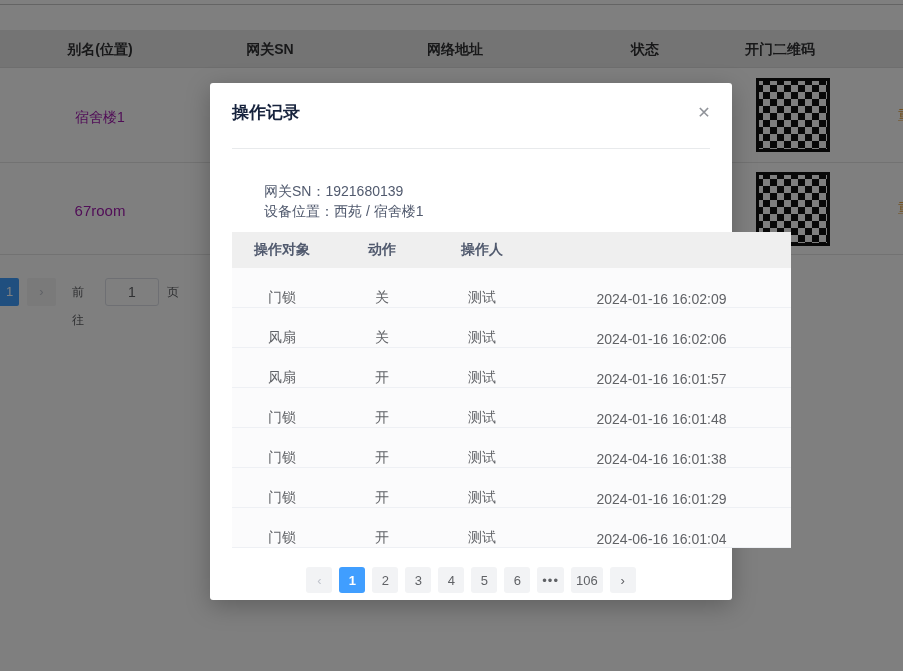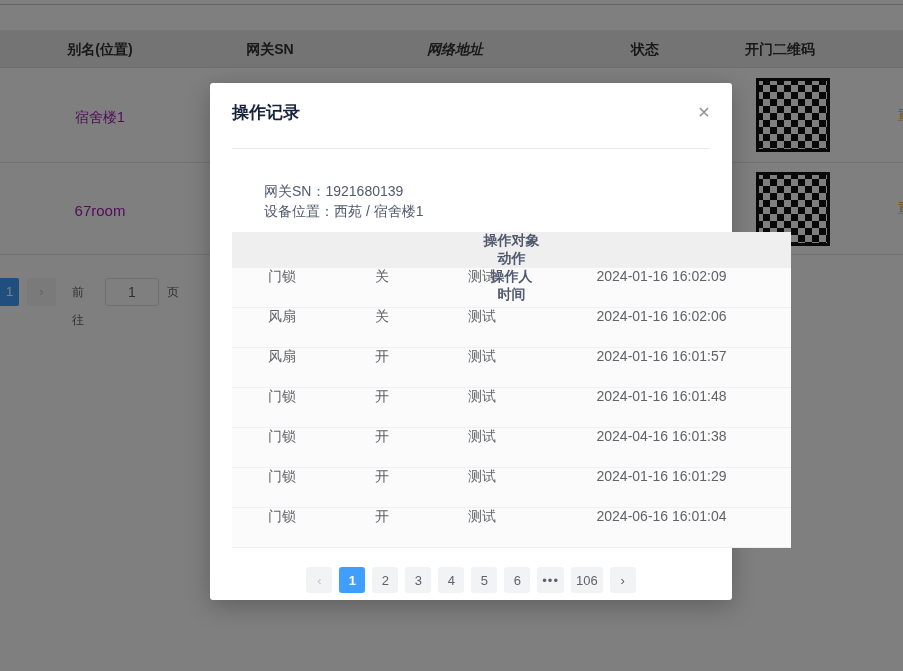--- a/index.html
+++ b/index.html
@@ -37,22 +37,22 @@
   .modal{ position:absolute; left:210px; top:83px; width:522px; height:517px; background:#fff;
     border-radius:3px; box-shadow:0 6px 24px rgba(0,0,0,.25); z-index:10; }
   .modal-title{ position:absolute; left:22px; top:18px; font-size:17px; font-weight:bold; color:#17233d; }
   .modal-close{ position:absolute; right:18px; top:20px; width:20px; height:20px; font-size:16px;
     line-height:20px; text-align:center; color:#909399; cursor:pointer; }
   .modal-divider{ position:absolute; left:22px; right:22px; top:65px; height:1px; background:#e8eaec; }
   .modal-info{ position:absolute; left:22px; top:98px; font-size:14px; color:#515a6e; line-height:20px;margin-left:32px; }
   .modal-info div{ white-space:nowrap; }
 
   .op-table{ position:absolute; left:22px; top:149px; width:559px; }
-  .op-thead{ display:flex; height:36px; background:#efefef; align-items:center;flex-direction:column; }
-  .op-row{ display:flex; height:40px; background:#fbfbfc; align-items:flex-start; border-bottom:1px solid #eef0f4; }
+  .op-thead{ display:flex; height:36px; background:#efefef; align-items:center; }
+  .op-row{ display:flex; height:40px; background:#fbfbfc; align-items:flex-end; border-bottom:1px solid #eef0f4; }
   .op-c0{ width:100px; text-align:center; }
   .op-c1{ width:100px; text-align:center; }
   .op-c2{ width:100px; text-align:center; }
   .op-c3{ width:259px; text-align:center; }
   .op-thead span{ font-size:14px; font-weight:bold; color:#515a6e; }
   .op-row span{ font-size:14px; color:#606266; }
 
   .m-pager{ position:absolute; left:0; right:0; top:484px; height:26px; display:flex;
     justify-content:center; align-items:center; gap:7px; }
   .pbtn{ min-width:26px; height:26px; padding:0 5px; background:#f2f3f5; border-radius:3px;
@@ -64,21 +64,21 @@
 </head>
 <body>
 
 <div class="stage">
 
   <div class="bg-top-line"></div>
 
   <div class="bg-table-header">
     <span class="bg-col" style="left:100px;">别名(位置)</span>
     <span class="bg-col" style="left:270px;">网关SN</span>
-    <span class="bg-col" style="left:455px;font-style:italic;">网络地址</span>
+    <span class="bg-col" style="left:455px;">网络地址</span>
     <span class="bg-col" style="left:645px;">状态</span>
     <span class="bg-col" style="left:780px;">开门二维码</span>
   </div>
 
   <div class="bg-row" style="top:69px; height:94px;">
     <span class="bg-row-label" style="left:100px; top:40px;">宿舍楼1</span>
     <div class="qr" style="left:756px; top:9px;"></div>
     <span class="action-frag" style="left:898px; top:39px;">重置</span>
   </div>
 
@@ -106,21 +106,20 @@
     <div class="modal-info">
       <div><span>网关SN：</span><span>1921680139</span></div>
       <div><span>设备位置：</span><span>西苑 / 宿舍楼1</span></div>
     </div>
 
     <div class="op-table">
       <div class="op-thead">
         <span class="op-c0">操作对象</span>
         <span class="op-c1">动作</span>
         <span class="op-c2">操作人</span>
-        <span class="op-c3">时间</span>
       </div>
 
       <div class="op-row">
         <span class="op-c0">门锁</span>
         <span class="op-c1">关</span>
         <span class="op-c2">测试</span>
         <span class="op-c3">2024-01-16 16:02:09</span>
       </div>
       <div class="op-row">
         <span class="op-c0">风扇</span>

